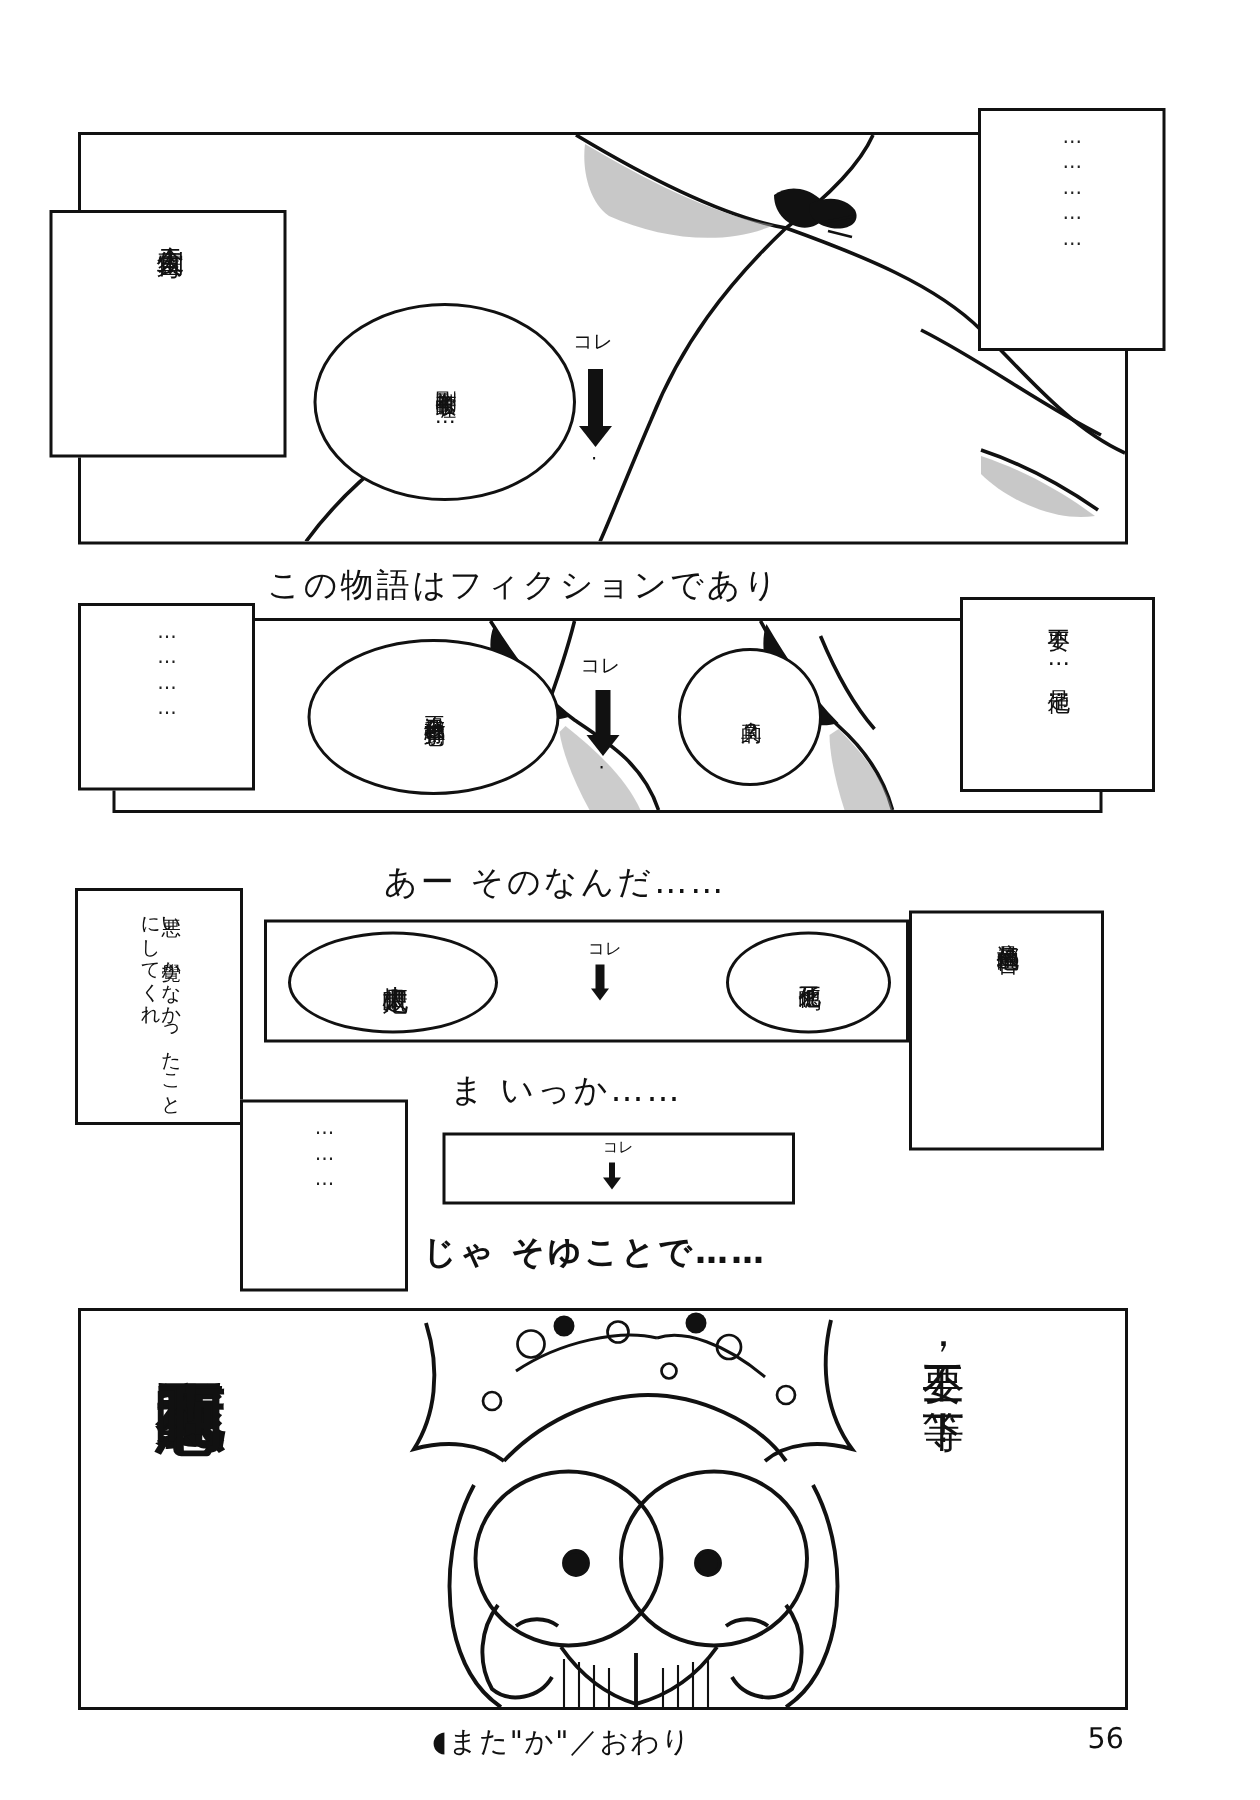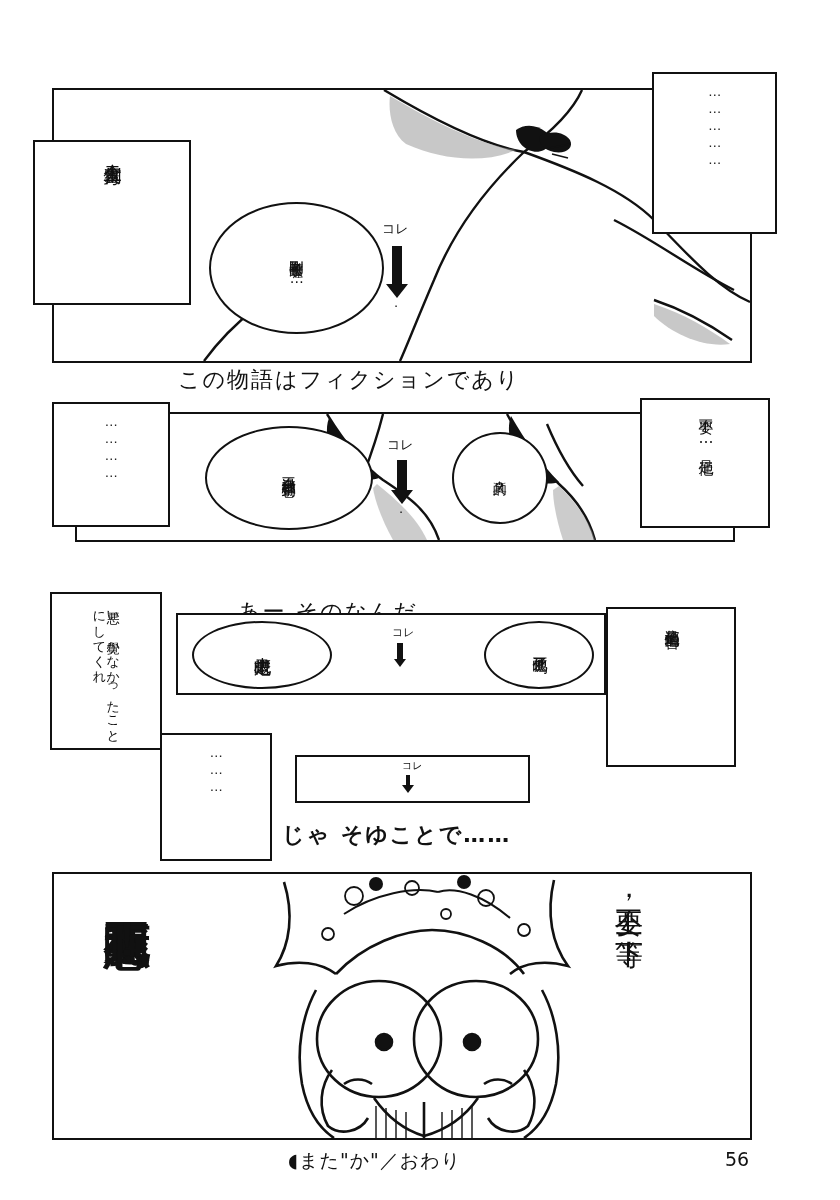--- a/index.html
+++ b/index.html
@@ -183,21 +183,21 @@
   </div>
 
   <div class="box" style="left:33px; top:140px; width:158px; height:165px;">
     <div class="vtext" style="font-size:18px;">今天真倒霉！</div>
   </div>
 
   <div class="dots" style="left:652px; top:72px; width:125px; height:162px;">
     <div class="vtext">……………</div>
   </div>
 
-  <div class="narration" style="left:178px; top:365px;text-align:center;">この物語はフィクションであり</div>
+  <div class="narration" style="left:178px; top:375px;text-align:center;">この物語はフィクションであり</div>
 
   <div class="panel" style="left:75px; top:412px; width:660px; height:130px;">
     <div class="artwork" style="left:0; top:0; width:656px; height:126px;">
       <svg width="656" height="126" viewBox="0 0 656 126">
         <g fill="none" stroke="#111" stroke-width="2.4">
           <path d="M250,0 C266,26 284,50 306,66 C330,82 352,96 362,126"></path>
           <path d="M306,0 C300,24 292,46 286,62"></path>
           <path d="M430,0 C444,26 462,52 482,70 C500,86 512,104 518,126"></path>
           <path d="M470,10 C480,34 492,56 506,72"></path>
         </g>
@@ -227,21 +227,21 @@
   </div>
 
   <div class="dots" style="left:52px; top:402px; width:118px; height:125px;">
     <div class="vtext">…………</div>
   </div>
 
   <div class="box" style="left:640px; top:398px; width:130px; height:130px;">
     <div class="vtext" style="font-size:15px;">不要……是他…</div>
   </div>
 
-  <div class="narration" style="left:238px; top:573px;margin-top:24px;">あー そのなんだ……</div>
+  <div class="narration" style="left:256px; top:573px;">あー そのなんだ……</div>
 
   <div class="panel" style="left:176px; top:613px; width:430px; height:82px;">
     <div class="bubble" style="left:14px; top:6px; width:140px; height:68px;">
       <div class="vtext" style="font-size:17px;">大概是吧！</div>
     </div>
 
     <div class="kore" style="left:214px; top:12px; font-size:11px;">コレ</div>
     <div class="arrow-stem-s" style="left:219px; top:28px; width:6px; height:18px;"></div>
     <div class="arrow-head-s" style="left:216px; top:44px;"></div>
 
@@ -251,20 +251,21 @@
   </div>
 
   <div class="box" style="left:50px; top:592px; width:112px; height:158px;">
     <div class="vtext" style="font-size:13px; letter-spacing:0px;">悪い 覺かなかったことにしてくれ</div>
   </div>
 
   <div class="box" style="left:606px; top:607px; width:130px; height:160px;">
     <div class="vtext" style="font-size:15px;">這都是他的害…</div>
   </div>
 
+  <div class="narration" style="left:300px; top:712px;">ま いっか……</div>
 
   <div class="panel" style="left:295px; top:755px; width:235px; height:48px;">
     <div class="kore" style="left:105px; top:4px; font-size:10px;">コレ</div>
     <div class="arrow-stem-s" style="left:109px; top:18px; width:4px; height:12px;"></div>
     <div class="arrow-head-s" style="left:105px; top:28px;"></div>
   </div>
 
   <div class="dots" style="left:160px; top:733px; width:112px; height:128px;">
     <div class="vtext">………</div>
   </div>

